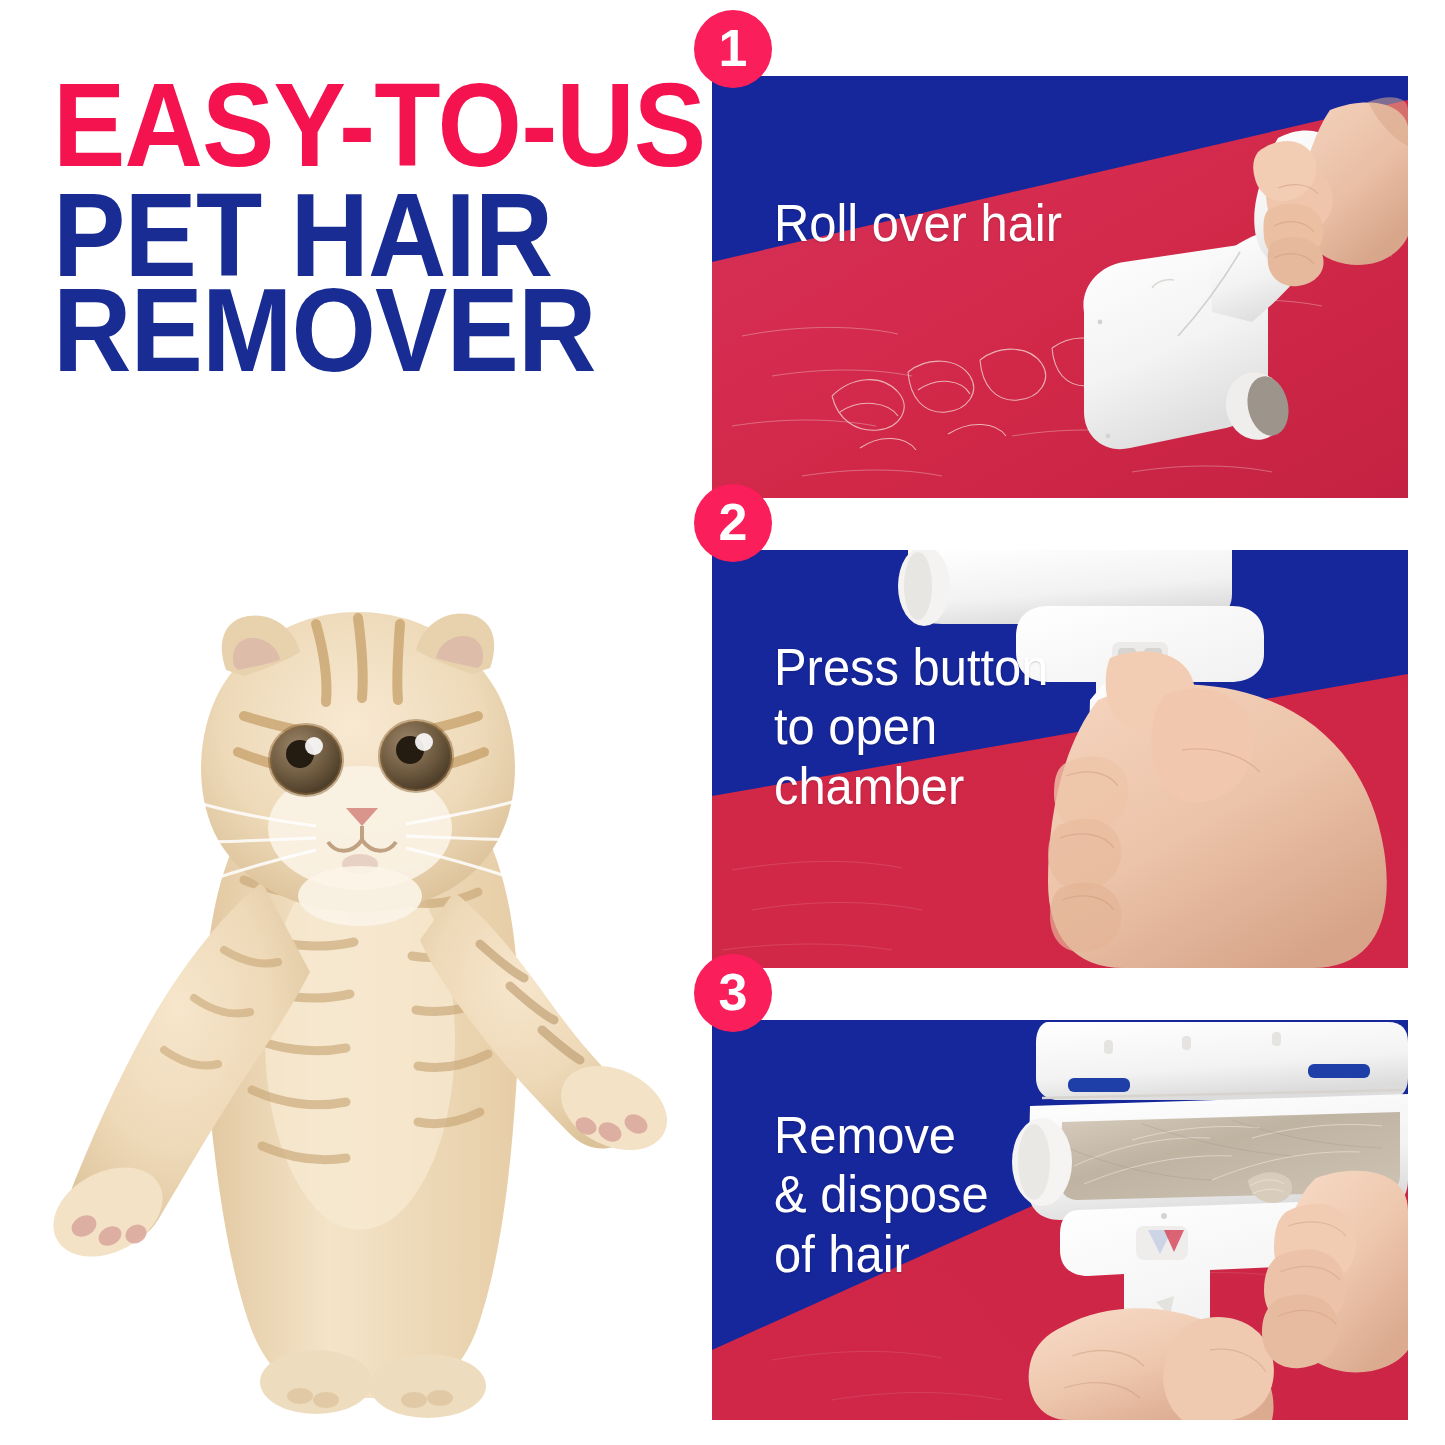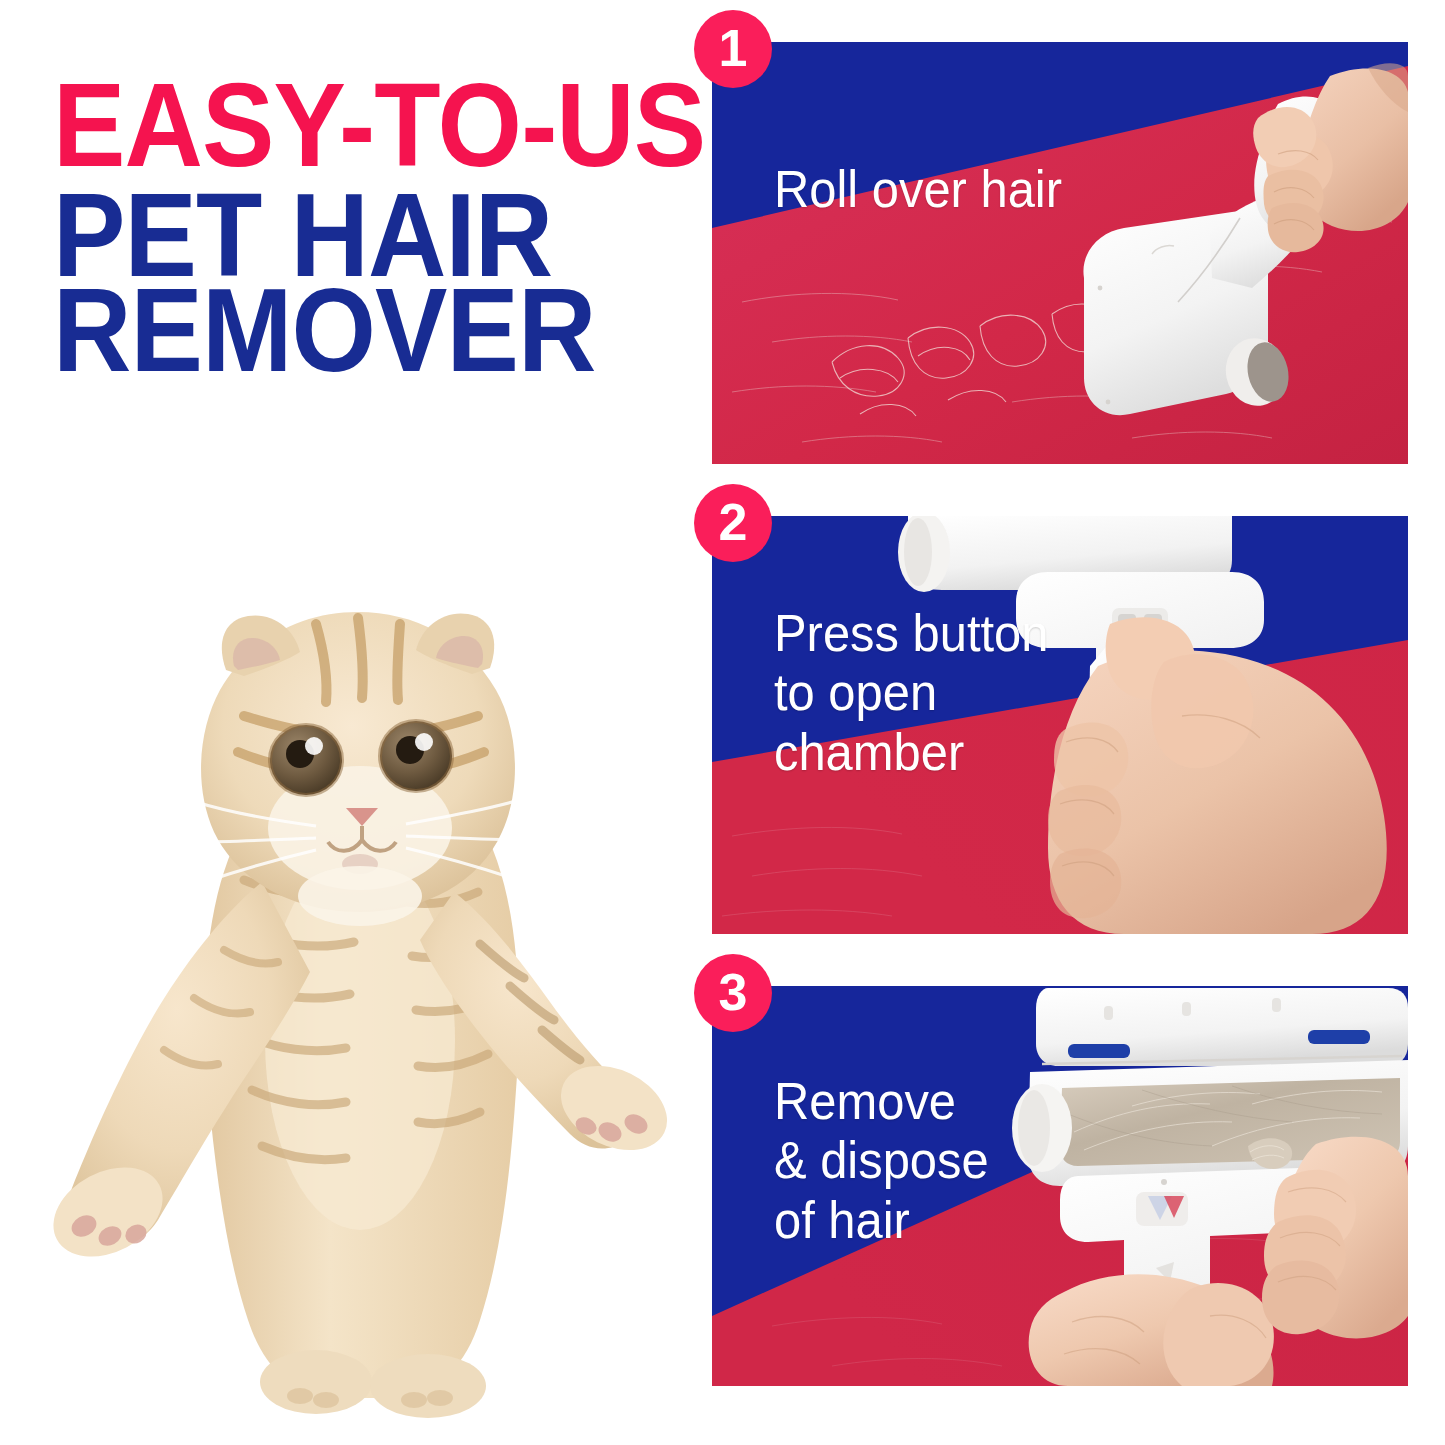--- a/index.html
+++ b/index.html
@@ -54,20 +54,21 @@
     left: 712px;
     width: 696px;
     overflow: visible;
   }
   .panel-inner {
     position: relative;
     width: 100%;
     height: 100%;
     overflow: hidden;
     background: #3b82f6;
+    margin-top: 34px;
   }
   .panel-1 { top: 42px;   height: 422px; }
   .panel-2 { top: 516px;  height: 418px; }
   .panel-3 { top: 986px;  height: 400px; }
 
   .panel-svg {
     position: absolute;
     inset: 0;
     width: 100%;
     height: 100%;

